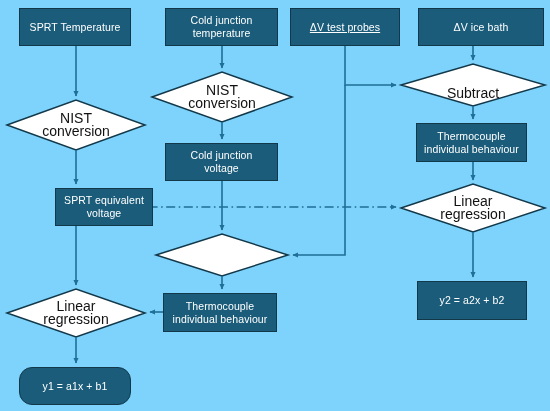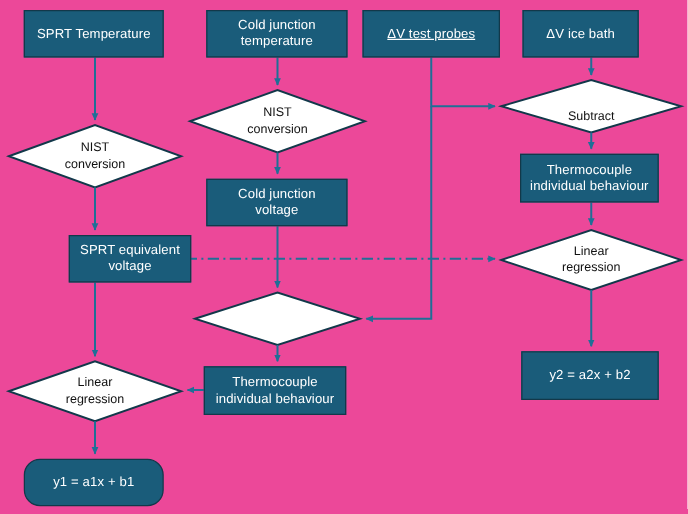--- a/index.html
+++ b/index.html
@@ -4,21 +4,21 @@
 <style>
   html, body {
     margin: 0;
     padding: 0;
     background: #ffffff;
   }
   #canvas {
     position: relative;
     width: 550px;
     height: 411px;
-    background: #ec4899;
+    background: #7dd3fc;
     font-family: "Liberation Sans", sans-serif;
     overflow: hidden;
   }
   #svg-layer {
     position: absolute;
     left: 0;
     top: 0;
     width: 550px;
     height: 411px;
   }
@@ -39,21 +39,21 @@
     letter-spacing: 0.1px;
   }
   .dec-label {
     position: absolute;
     box-sizing: border-box;
     display: flex;
     align-items: center;
     justify-content: center;
     text-align: center;
     color: #111111;
-    font-size: 10px;
+    font-size: 14px;
     line-height: 13px;
     pointer-events: none;
   }
 </style>
 </head>
 <body>
 
 <div id="canvas">
 
   <svg id="svg-layer" viewBox="0 0 550 411" xmlns="http://www.w3.org/2000/svg">
@@ -117,21 +117,21 @@
   </div>
 
   <div class="node proc" style="left:163px; top:293px; width:114px; height:39px;">
     <span>Thermocouple<br>individual behaviour</span>
   </div>
 
   <div class="node proc" style="left:290px; top:8px;   width:110px; height:38px;text-decoration:underline;">
     <span>ΔV test probes</span>
   </div>
 
-  <div class="node proc" style="left:418px; top:8px;   width:93px; height:38px;">
+  <div class="node proc" style="left:418px; top:8px;   width:126px; height:38px;">
     <span>ΔV ice bath</span>
   </div>
 
   <div class="node proc" style="left:416px; top:123px; width:111px; height:39px;">
     <span>Thermocouple<br>individual behaviour</span>
   </div>
 
   <div class="node proc" style="left:417px; top:281px; width:110px; height:39px;align-items:center;">
     <span>y2 = a2x + b2</span>
   </div>

